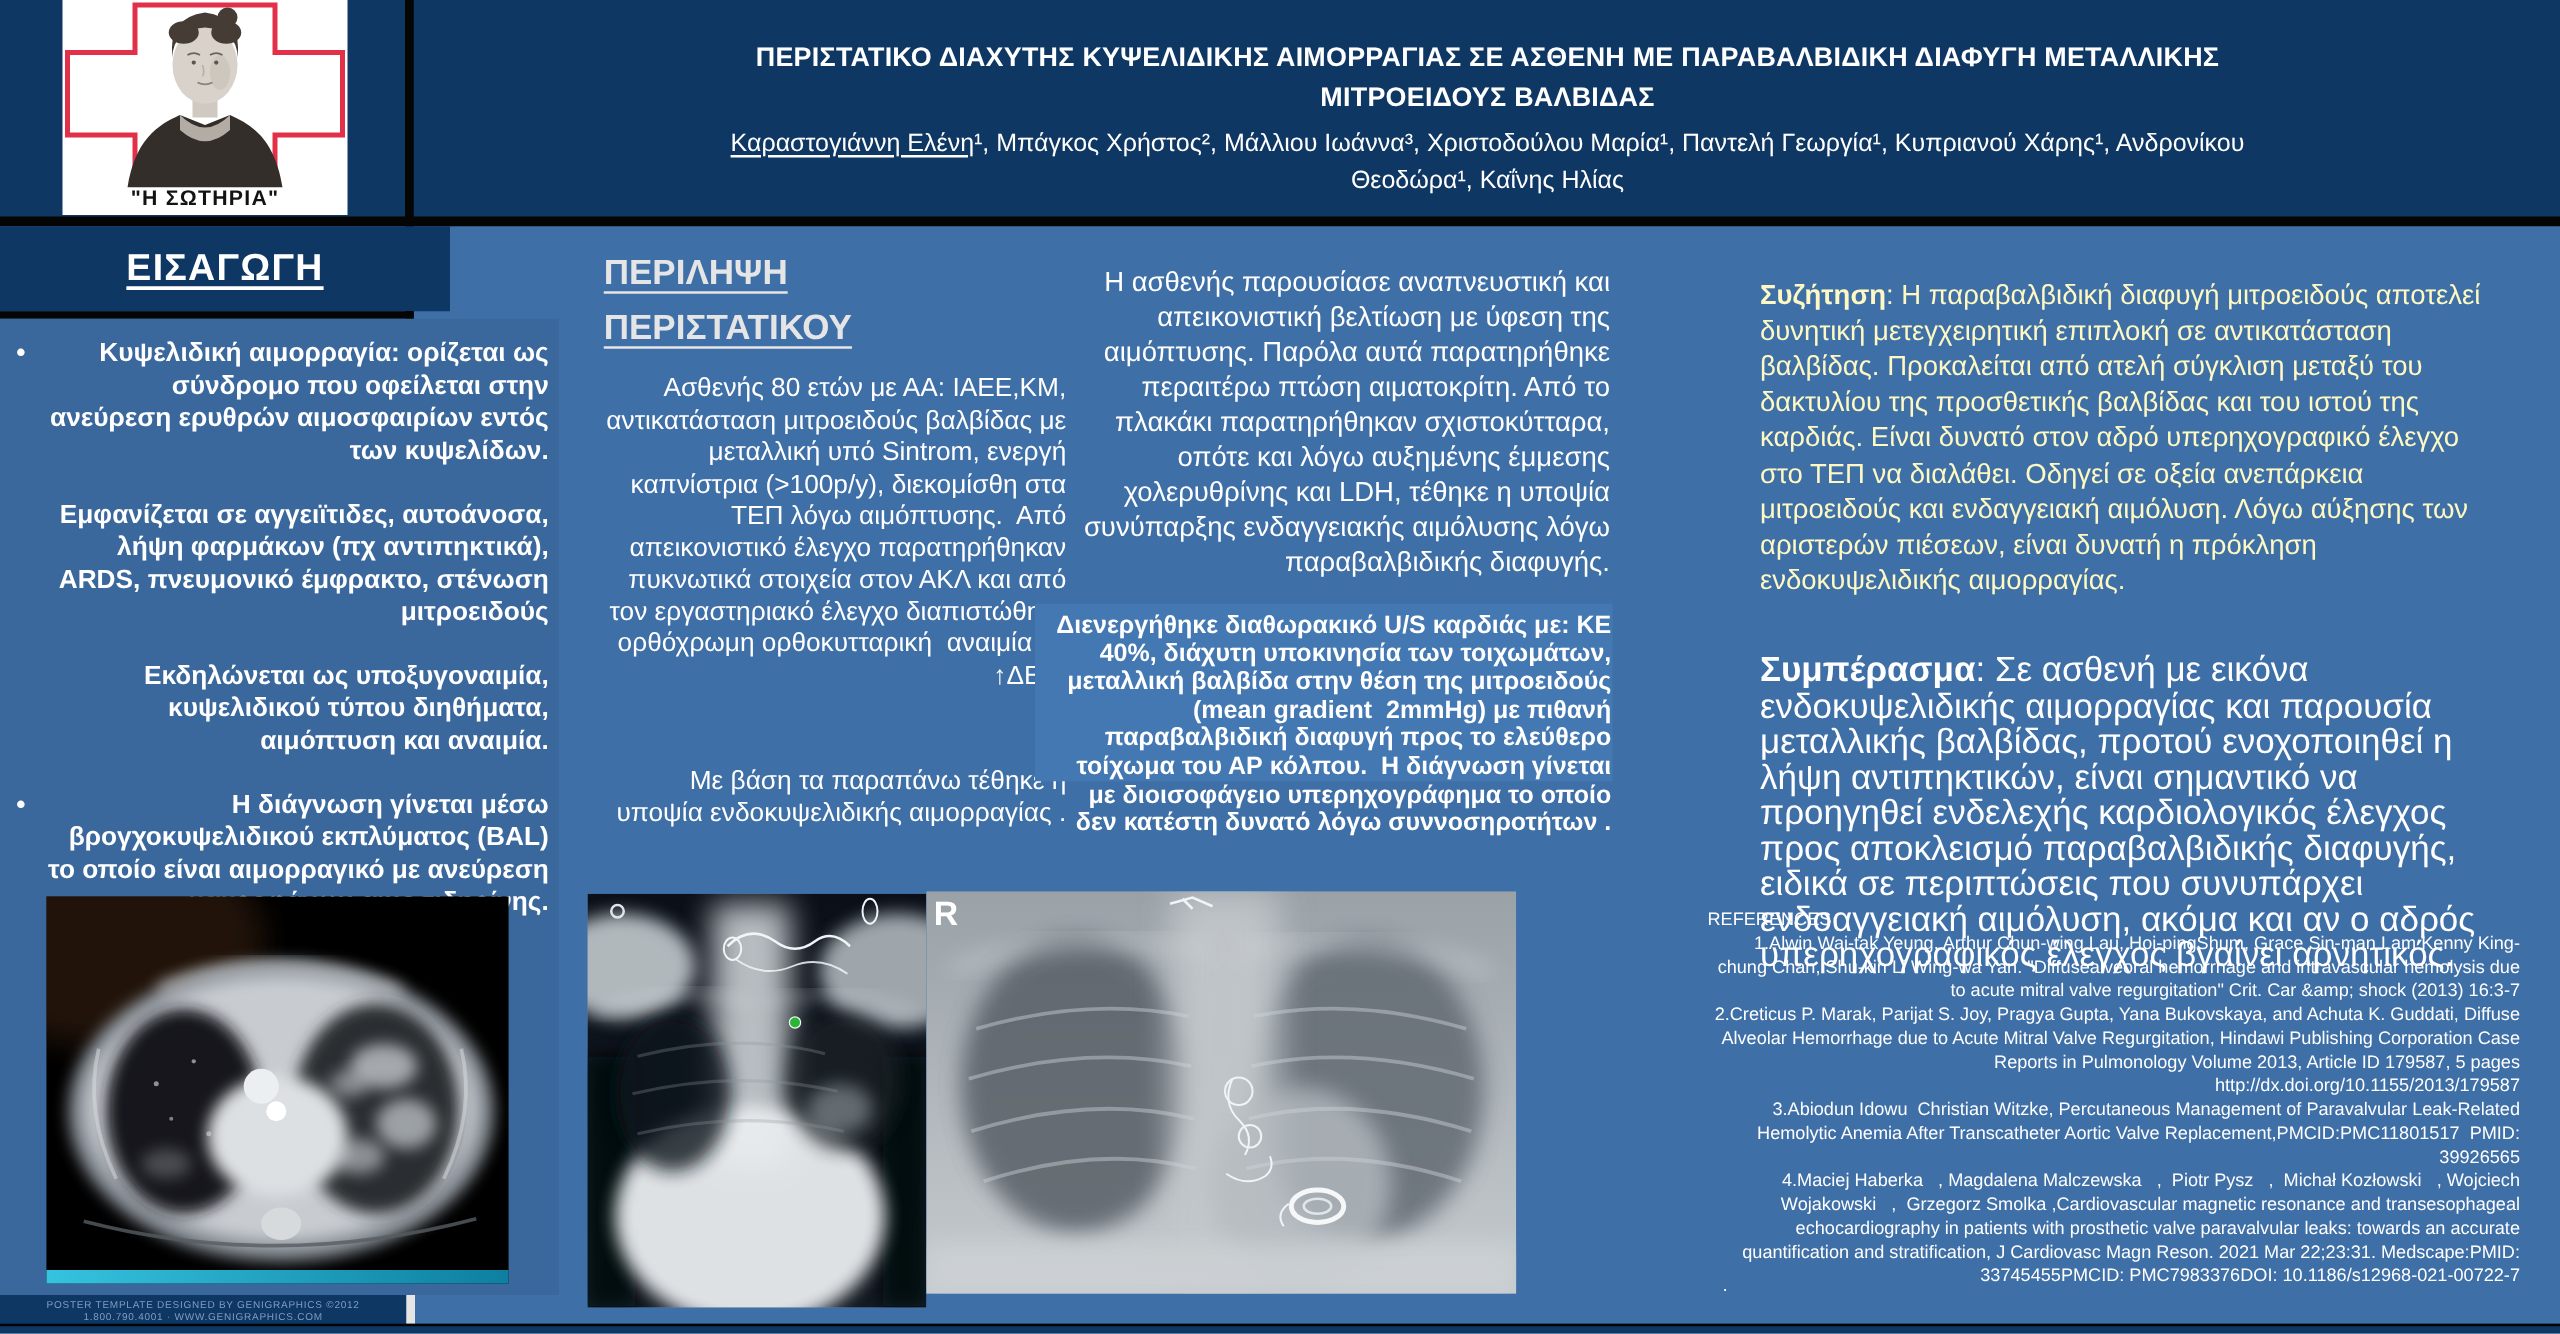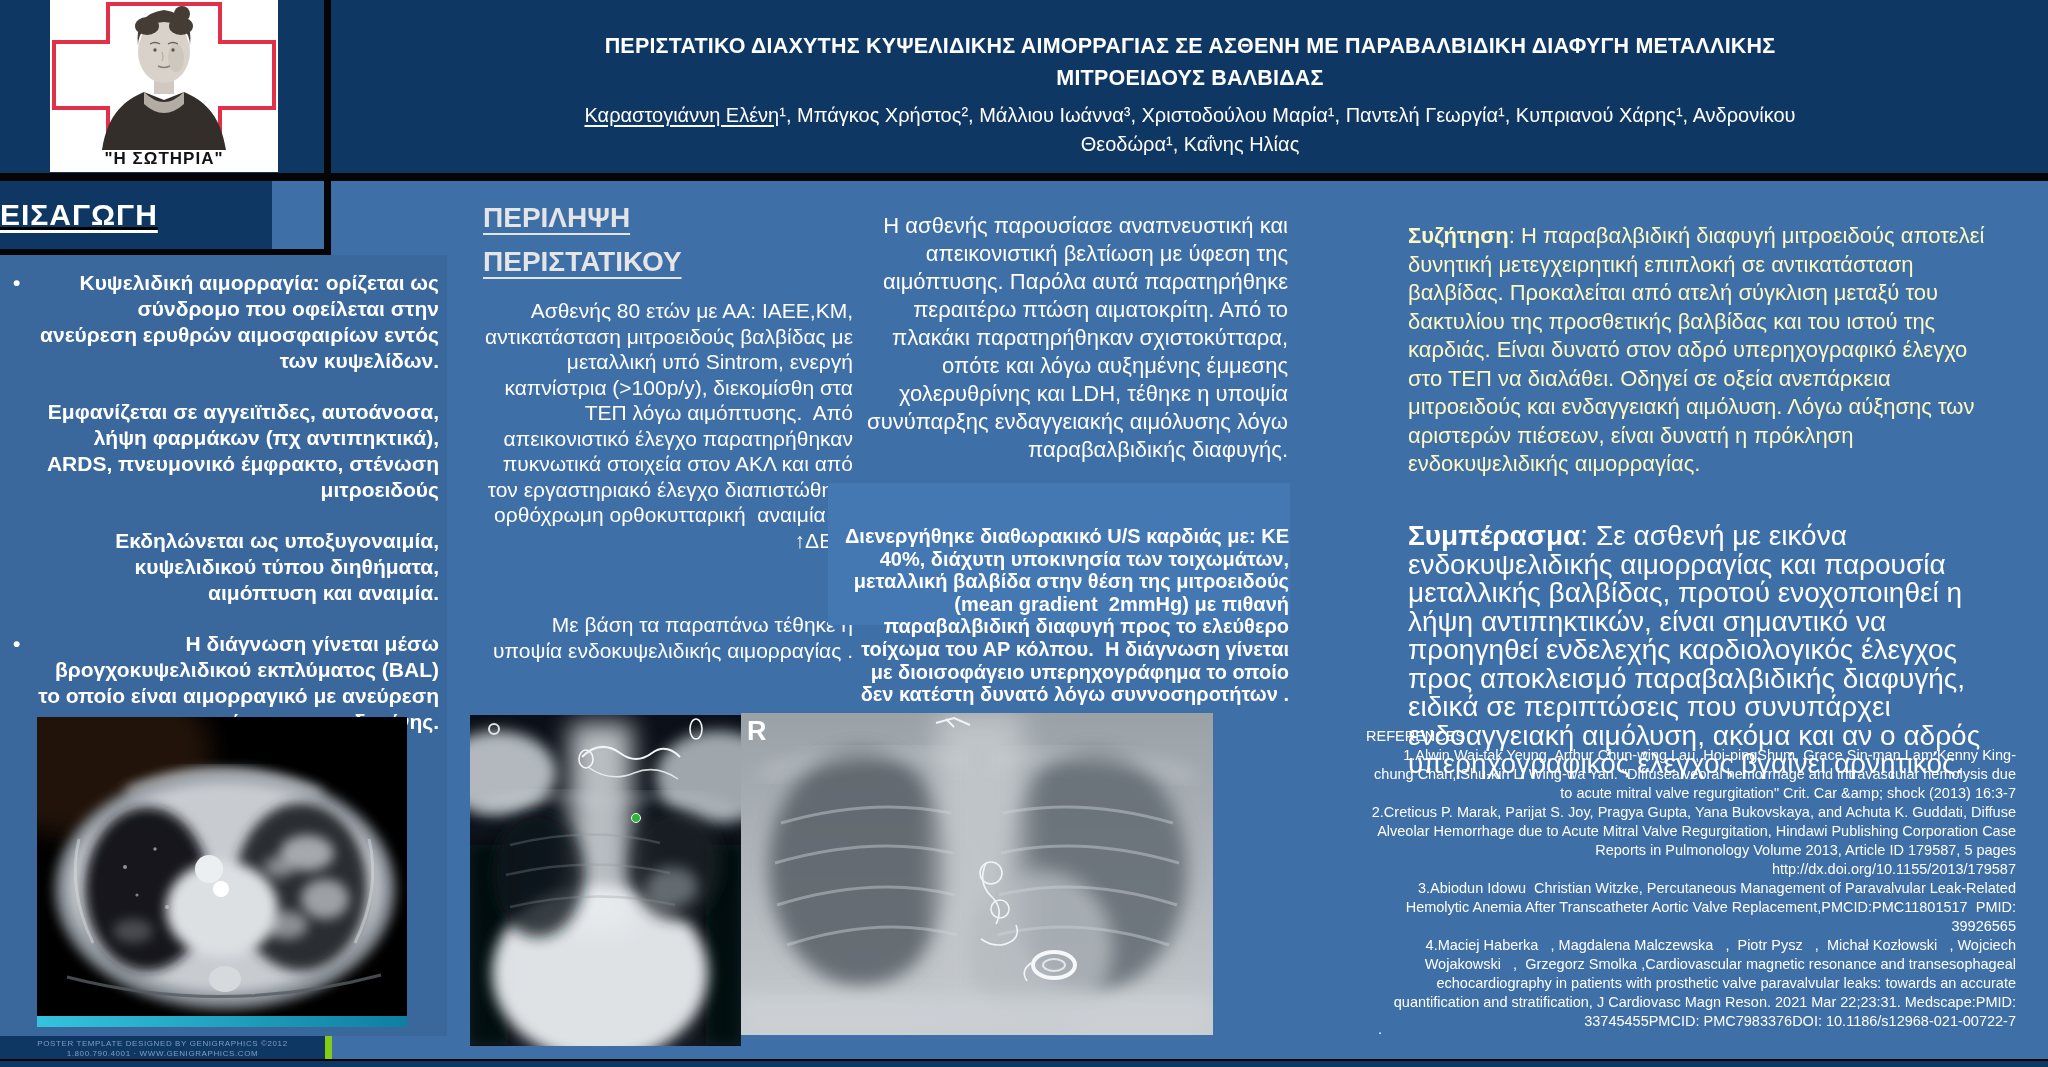--- a/index.html
+++ b/index.html
@@ -17,22 +17,22 @@
   .title-wrap{position:absolute;left:350px;top:30px;width:1680px;text-align:center;color:#fff;}
   .title-line{font-size:21.5px;font-weight:bold;line-height:32px;letter-spacing:.2px;}
   .authors{font-size:20px;line-height:29px;margin-top:7px;font-weight:normal;}
   .authors .uf{text-decoration:underline;text-underline-offset:3px;}
   
   .logo{position:absolute;left:50px;top:0;width:228px;height:172px;background:#fff;}
   .logo svg{display:block;}
   .logo-caption{position:absolute;left:0;right:0;bottom:3px;text-align:center;
     font-weight:bold;font-size:17px;color:#131313;letter-spacing:1px;}
   
-  .intro-head{position:absolute;left:0;top:181px;width:272px;height:68px;background:var(--navy);
-    display:flex;align-items:center;text-decoration:underline;}
+  .intro-head{position:absolute;left:0;top:181px;width:360px;height:68px;background:var(--navy);
+    display:flex;align-items:center;justify-content:center;}
   .intro-head-border{position:absolute;left:0;top:249px;width:331px;height:6px;background:#050505;}
   .intro-head-title{color:#fff;font-weight:bold;font-size:30px;text-decoration:underline;
     text-underline-offset:5px;letter-spacing:1px;}
   .panel{position:absolute;left:0;top:255px;width:447px;height:781px;background:var(--panel);}
   .intro-items{position:absolute;left:13px;top:270px;width:426px;color:#fff;font-weight:bold;
     font-size:21px;line-height:26px;}
   .item{display:flex;margin-bottom:25px;}
   .item .m{width:25px;flex:none;}
   .item .tx{flex:1;}
   .ct{position:absolute;left:37px;top:717px;width:370px;height:310px;}
@@ -41,30 +41,30 @@
     font-size:28px;line-height:44px;text-decoration:underline;text-underline-offset:6px;}
   .c2p1{position:absolute;left:483px;top:298px;width:370px;color:#fff;font-size:21px;line-height:25.5px;}
   .c2p2{position:absolute;left:483px;top:612px;width:370px;color:#fff;font-size:21px;line-height:25.5px;}
   .xl{position:absolute;left:470px;top:715px;width:271px;height:331px;}
   .xrr{position:absolute;left:741px;top:713px;width:472px;height:322px;}
   .xr-marker{position:absolute;left:747px;top:716px;color:#fff;font-weight:bold;font-size:27px;}
   
   .c3p{position:absolute;left:840px;top:212px;width:448px;color:#fff;font-size:22px;line-height:28px;}
   .usbox-bg{position:absolute;left:828px;top:483px;width:462px;height:142px;background:var(--boxbg);}
   .usbox-text{position:absolute;left:837px;top:489px;width:452px;color:#fff;font-weight:bold;
-    font-size:20px;line-height:22.6px;margin-top:36px;}
+    font-size:20px;line-height:22.6px;}
   
   .disc{position:absolute;left:1408px;top:222px;width:580px;color:#fef9c3;font-size:22px;line-height:28.5px;}
   .conc{position:absolute;left:1408px;top:522px;width:590px;color:#fff;font-size:28px;line-height:28.5px;}
   .blbl{font-weight:bold;}
   .refs{position:absolute;left:1366px;top:727px;width:650px;color:#fff;font-size:14.5px;line-height:19px;}
   .ref-dot{position:absolute;left:1378px;top:1020px;color:#fff;font-size:15px;}
   
   .fbox{position:absolute;left:0;top:1036px;width:325px;height:25px;background:var(--navy);
-    border-right:7px solid #84cc16;display:flex;flex-direction:column;justify-content:center;text-align:center;}
+    border-right:7px solid #e5e5e5;display:flex;flex-direction:column;justify-content:center;text-align:center;}
   .fline{font-size:8px;color:#7e9dc4;letter-spacing:.6px;line-height:10px;}
   .bottom-band{position:absolute;left:0;top:1059px;width:2048px;height:8px;background:var(--navy);
     border-top:2px solid #050505;box-sizing:border-box;}
 </style>
 </head>
 <body>
 
 <div class="poster">
 
   <div class="header-band"></div>

